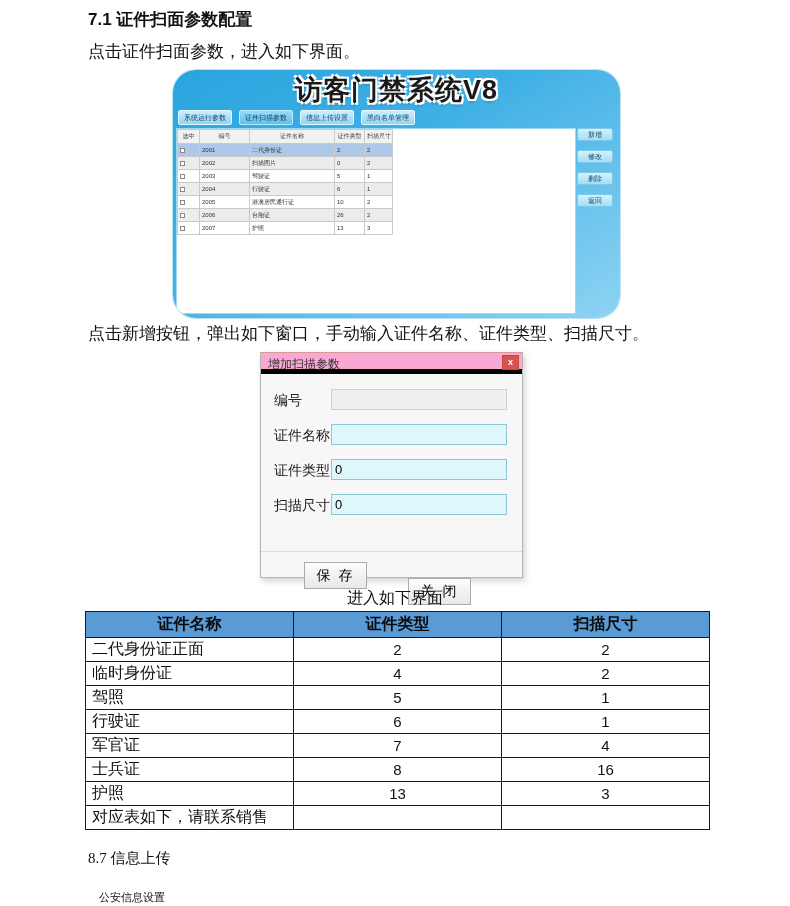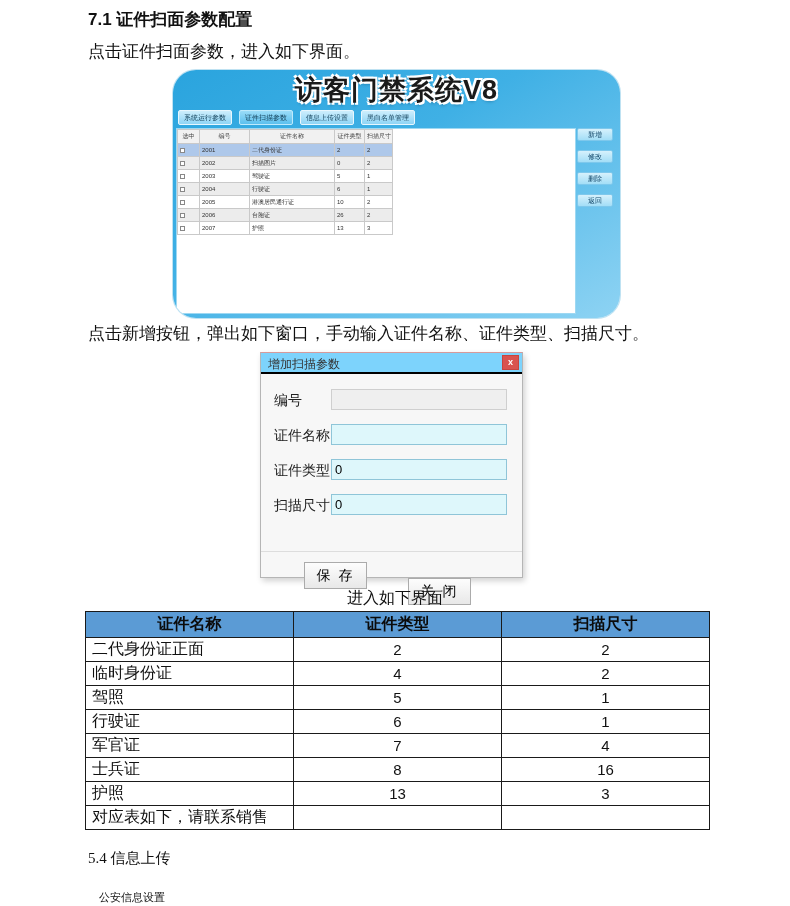--- a/index.html
+++ b/index.html
@@ -33,21 +33,21 @@
   .ss-row-sel td { background:#aec8ea; }
   .ss-chk { width:5px; height:5px; border:1px solid #888; background:#fff; display:inline-block; vertical-align:middle; }
   .ss-side { position:absolute; left:404px; top:58px; width:40px; display:flex; flex-direction:column; gap:9px; }
   .ss-btn { width:36px; height:13px; font-size:7px; line-height:12px; text-align:center; color:#14486a;
     background:linear-gradient(#d6f1fc,#a3def7); border:1px solid #7ec8ec; border-radius:2px; cursor:pointer; }
 
   
   .dialog { left:260px; top:352px; width:263px; height:226px; background:#f7f7f7;
     border:1px solid #b5b5b5; border-top:1px solid #d79a9a; box-shadow:2px 3px 6px rgba(0,0,0,.18);
     font-family:"Liberation Sans", sans-serif; }
-  .dlg-titlebar { position:relative; height:21px; background:#7dd3fc; border-bottom:2px solid #000000; }
+  .dlg-titlebar { position:relative; height:21px; background:#f9a8d4; border-bottom:5px solid #000000; }
   .dlg-title { position:absolute; left:7px; top:3px; font-size:12px; color:#333; }
   .dlg-close { position:absolute; right:3px; top:2px; width:17px; height:15px; background:#d9534f; border:1px solid #c64540;
     color:#fff; font-size:9px; line-height:13px; text-align:center; font-weight:bold; cursor:pointer; }
   .dlg-body { position:absolute; left:0; top:22px; width:100%; }
   .dlg-row { position:absolute; left:13px; width:237px; height:22px; }
   .dlg-row label { font-size:14px; color:#222; line-height:22px; }
   .dlg-input { position:absolute; right:4px; top:0; width:176px; height:21px; font-size:13px; padding:0 3px;
     background:#def7fb; border:1px solid #8fc5d8; font-family:"Liberation Sans", sans-serif; }
   .dlg-input.disabled { background:#efefef; border:1px solid #cfcfcf; }
   .dlg-sep { position:absolute; left:0; top:176px; width:100%; border-top:1px solid #ddd; }
@@ -228,14 +228,14 @@
     <td>3</td>
   </tr>
   <tr>
     <td class="name">对应表如下，请联系销售</td>
     <td></td>
     <td></td>
   </tr>
 </tbody>
   </table>
 
-<p class="abs doc-heading2">5.4 信息上传</p>
+<p class="abs doc-heading2">8.7 信息上传</p>
 <p class="abs doc-sub2">公安信息设置</p>
 
 </body></html>

